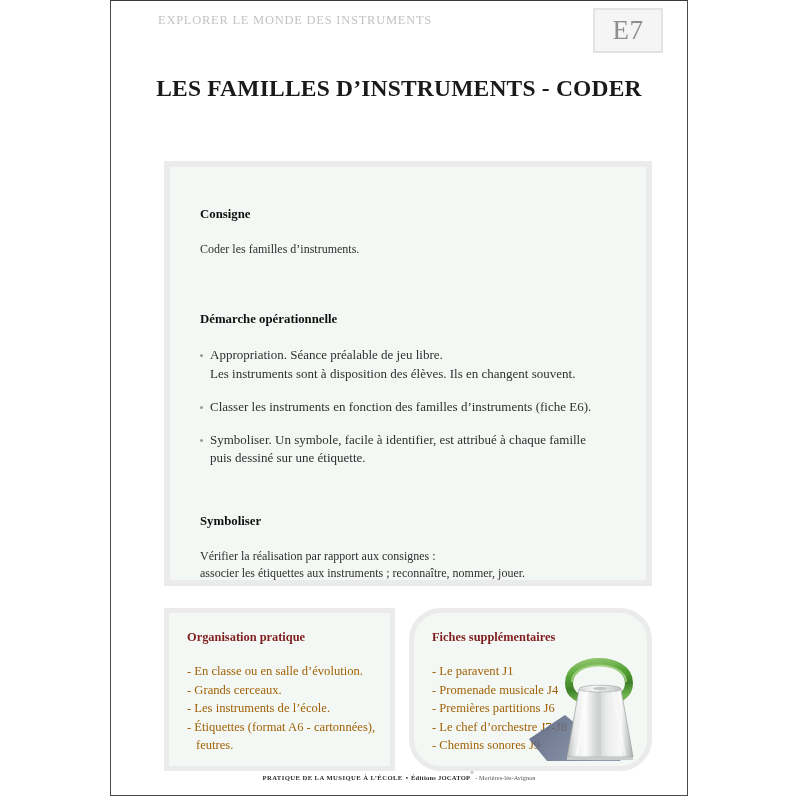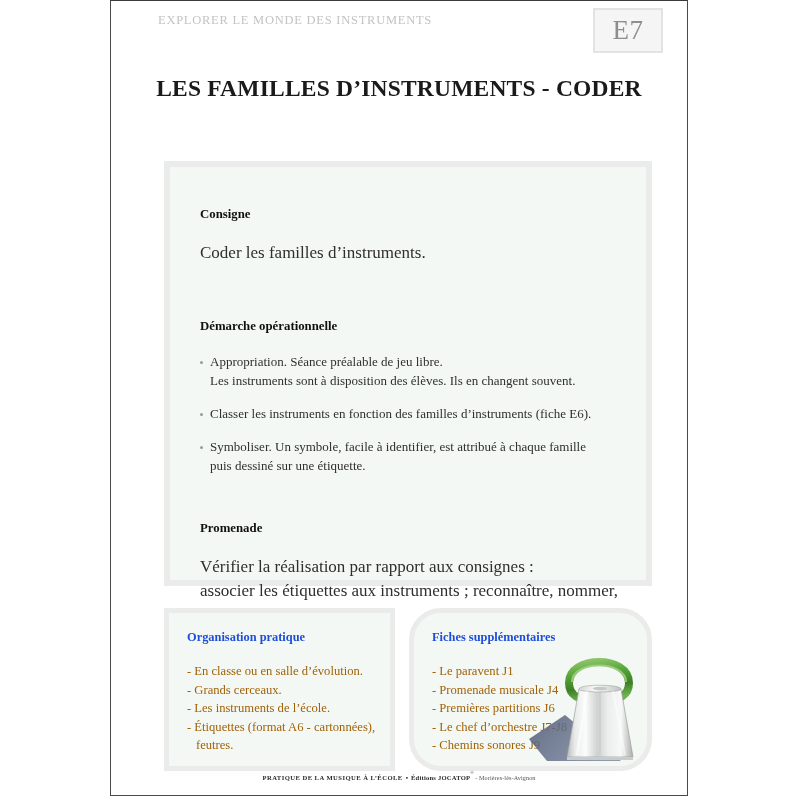--- a/index.html
+++ b/index.html
@@ -100,21 +100,21 @@
     padding: 24px 26px 0 30px;
   }
   .panel-section { margin-bottom: 0; }
   .sec-heading {
     font-size: 12.8px;
     font-weight: bold;
     color: #101010;
     margin: 16px 0 19px 0;
   }
   .sec-para {
-    font-size: 17px;
+    font-size: 12px;
     color: #2f2f2f;
     line-height: 1.42;
     margin: 0;
   }
   .gap-lg { height: 38px; }
   .gap-md { height: 30px; }
 
   .bullets { margin: 0; padding: 0; list-style: none; }
   .bullets li {
     position: relative;
@@ -146,21 +146,21 @@
     box-sizing: border-box;
     padding: 17px 14px 0 18px;
     overflow: hidden;
   }
   .panel-left  { left: 53px;  width: 231px; }
   .panel-right { left: 298px; width: 243px; border-radius: 32px; }
 
   .sm-heading {
     font-size: 12.4px;
     font-weight: bold;
-    color: #1d4ed8;
+    color: #7f1d1d;
     margin: 0 0 17px 0;
   }
   .dash-list { margin: 0; padding: 0; list-style: none; }
   .dash-list li {
     font-size: 12.6px;
     color: #a16207;
     line-height: 1.47;
     white-space: nowrap;
   }
   .dash-list li .cont {
@@ -248,21 +248,21 @@
             <span class="dot"></span>
             <span>Symboliser. Un symbole, facile à identifier, est attribué à chaque famille</span>
             <span class="l2">puis dessiné sur une étiquette.</span>
           </li>
         </ul>
       </div>
 
       <div class="gap-md"></div>
 
       <div class="panel-section">
-        <div class="sec-heading">Promenade</div>
+        <div class="sec-heading">Symboliser</div>
         <p class="sec-para">
           <span>Vérifier la réalisation par rapport aux consignes :</span><br>
           <span>associer les étiquettes aux instruments ; reconnaître, nommer, jouer.</span>
         </p>
       </div>
 
     </div>
 
     <div class="panel-sm panel-left">
       <div class="sm-heading">Organisation pratique</div>

